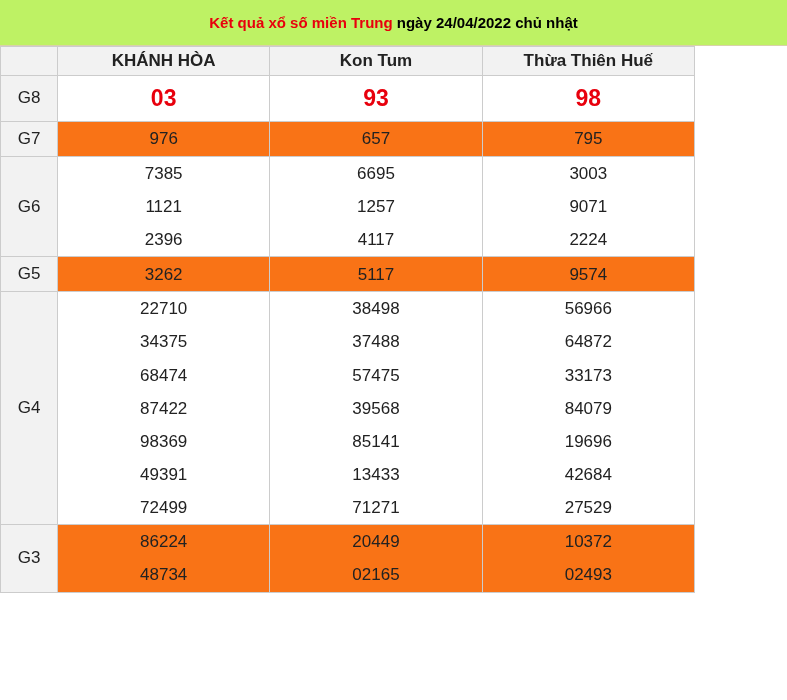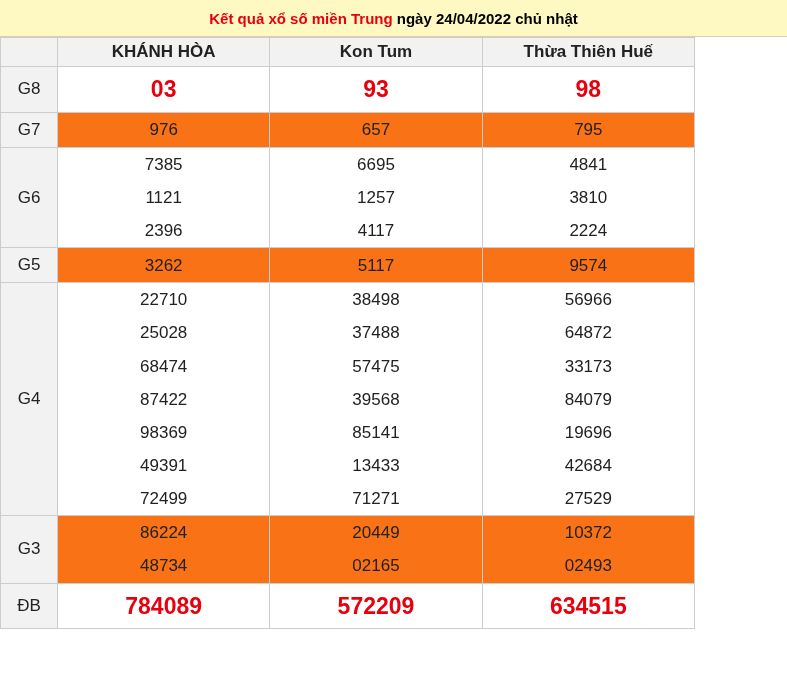--- a/index.html
+++ b/index.html
@@ -13,22 +13,22 @@
     font-family: "Liberation Sans", sans-serif;
     overflow: hidden;
   }
   .page {
     width: 787px;
     height: 700px;
     position: relative;
     box-sizing: border-box;
   }
   .title-bar {
-    height: 37px;
-    background: #fef9c3;
+    height: 46px;
+    background: #bef264;
     border-bottom: 1px solid #d9d2a8;
     display: flex;
     align-items: center;
     justify-content: center;
     box-sizing: border-box;
     text-align: right;
   }
   .title-text {
     font-size: 15px;
     font-weight: bold;
@@ -156,22 +156,22 @@
           <span class="num">7385</span>
           <span class="num">1121</span>
           <span class="num">2396</span>
         </td>
         <td class="cell">
           <span class="num">6695</span>
           <span class="num">1257</span>
           <span class="num">4117</span>
         </td>
         <td class="cell">
-          <span class="num">4841</span>
-          <span class="num">3810</span>
+          <span class="num">3003</span>
+          <span class="num">9071</span>
           <span class="num">2224</span>
         </td>
       </tr>
 
       <tr class="alt">
         <td class="prize-label">G5</td>
         <td class="cell row5">
           <span class="num">3262</span>
         </td>
         <td class="cell row5">
@@ -179,21 +179,21 @@
         </td>
         <td class="cell row5">
           <span class="num">9574</span>
         </td>
       </tr>
 
       <tr>
         <td class="prize-label">G4</td>
         <td class="cell">
           <span class="num">22710</span>
-          <span class="num">25028</span>
+          <span class="num">34375</span>
           <span class="num">68474</span>
           <span class="num">87422</span>
           <span class="num">98369</span>
           <span class="num">49391</span>
           <span class="num">72499</span>
         </td>
         <td class="cell">
           <span class="num">38498</span>
           <span class="num">37488</span>
           <span class="num">57475</span>
@@ -224,29 +224,17 @@
           <span class="num">02165</span>
         </td>
         <td class="cell">
           <span class="num">10372</span>
           <span class="num">02493</span>
         </td>
       </tr>
 
 
 
-      <tr class="db">
-        <td class="prize-label">ĐB</td>
-        <td class="cell dbcell">
-          <span class="num">784089</span>
-        </td>
-        <td class="cell dbcell">
-          <span class="num">572209</span>
-        </td>
-        <td class="cell dbcell">
-          <span class="num">634515</span>
-        </td>
-      </tr>
 
     </tbody>
   </table>
 
 </div>
 
 </body></html>

